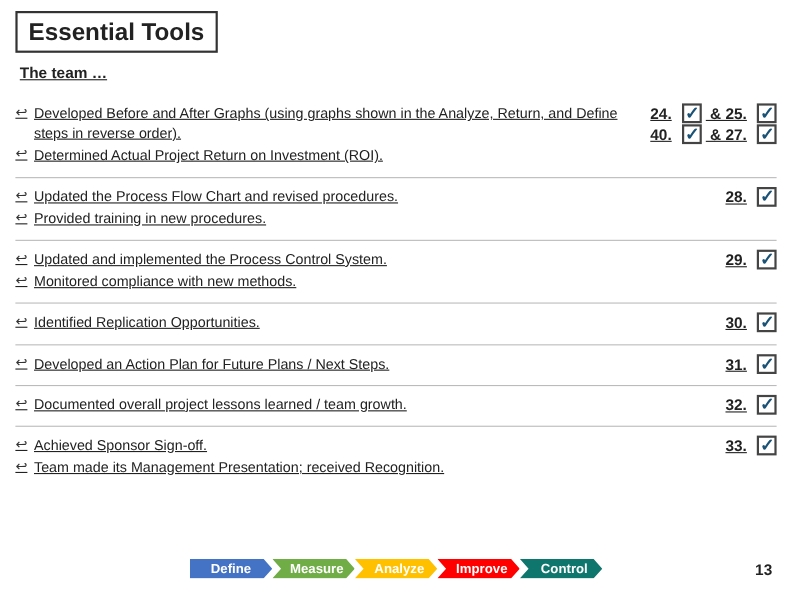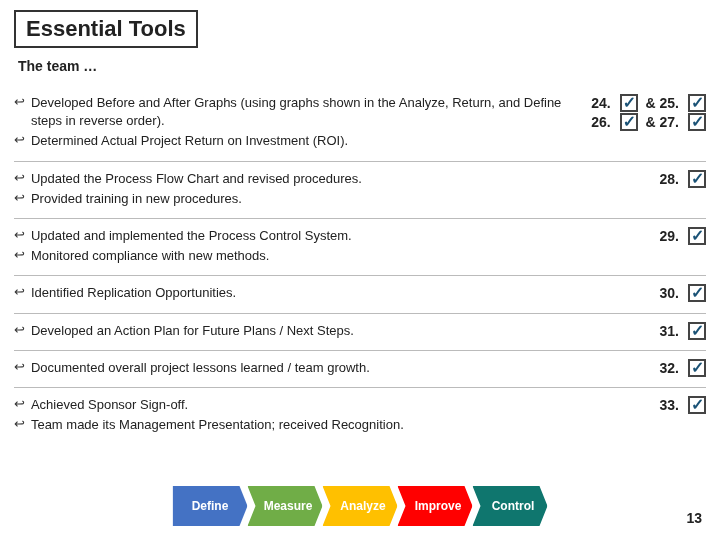--- a/index.html
+++ b/index.html
@@ -10,20 +10,21 @@
       font-family: Arial, sans-serif;
       font-size: 13px;
       color: #222;
       overflow: hidden;
     }
     .page {
       width: 720px;
       height: 540px;
       position: relative;
       padding: 10px 14px 22px 14px;
+      text-decoration: underline;
     }
     .title-box {
       border: 2px solid #333;
       padding: 4px 10px;
       display: inline-block;
       margin-bottom: 10px;
     }
     .title-box h1 {
       font-size: 22px;
       font-weight: bold;
@@ -103,21 +104,21 @@
       display: flex;
       align-items: stretch;
     }
     .arrow-block {
       display: flex;
       align-items: center;
       justify-content: center;
       font-size: 12px;
       font-weight: bold;
       color: #fff;
-      height: 40px;
+      height: 18px;
       padding: 0 8px 0 14px;
       position: relative;
       clip-path: polygon(0 0, calc(100% - 8px) 0, 100% 50%, calc(100% - 8px) 100%, 0 100%, 8px 50%);
       min-width: 75px;
       text-align: center;
     }
     .arrow-block:first-child {
       clip-path: polygon(0 0, calc(100% - 8px) 0, 100% 50%, calc(100% - 8px) 100%, 0 100%);
       padding-left: 8px;
     }
@@ -182,21 +183,21 @@
       </div>
       <div class="section-right">
         <div class="double-num">
           <div class="num-row">
             <span class="num-label">24.</span>
             <span class="checkbox-icon"></span>
             <span class="num-label">&nbsp;&amp; 25.</span>
             <span class="checkbox-icon"></span>
           </div>
           <div class="num-row">
-            <span class="num-label">26.</span>
+            <span class="num-label">40.</span>
             <span class="checkbox-icon"></span>
             <span class="num-label">&nbsp;&amp; 27.</span>
             <span class="checkbox-icon"></span>
           </div>
         </div>
       </div>
     </div>
     <div class="h-line"></div>
 
     <div class="section-row">

